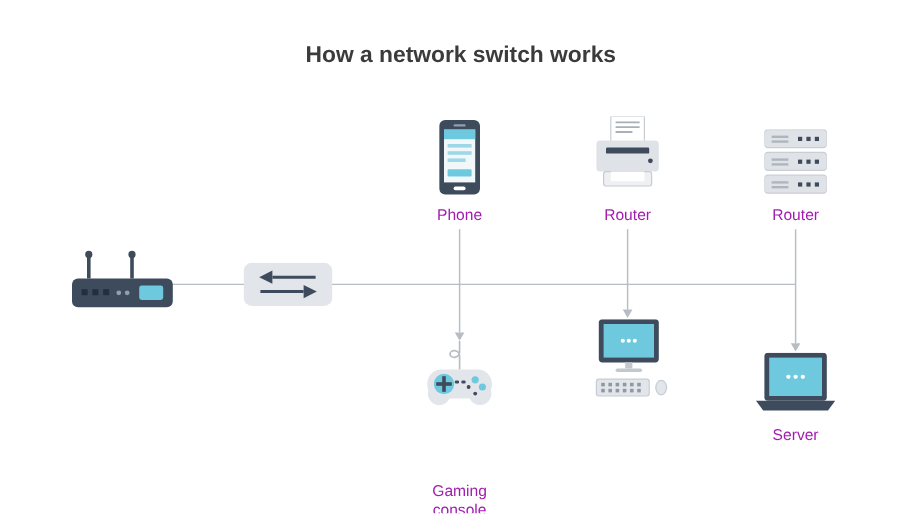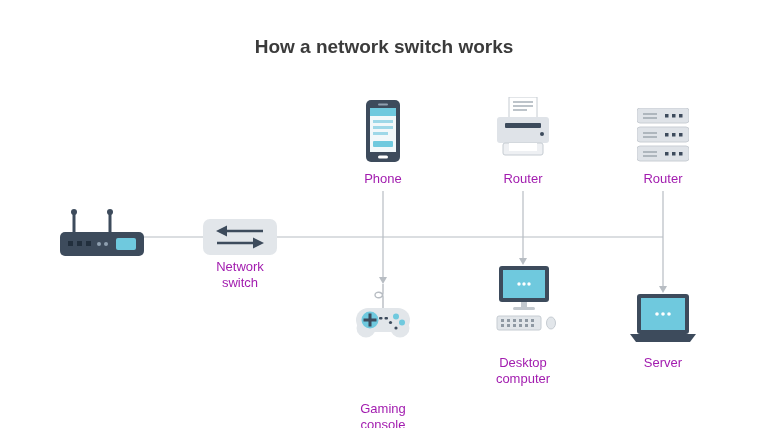--- a/index.html
+++ b/index.html
@@ -69,21 +69,20 @@
 
   <div class="icon" style="left:203px; top:219px;">
     <svg width="74" height="36" viewBox="0 0 74 36">
       <rect x="0" y="0" width="74" height="36" rx="7" fill="#e2e6ea"></rect>
       <line x1="24" y1="12" x2="60" y2="12" stroke="#3d4b5c" stroke-width="2.5"></line>
       <polygon points="13,12 24,6.5 24,17.5" fill="#3d4b5c"></polygon>
       <line x1="14" y1="24" x2="50" y2="24" stroke="#3d4b5c" stroke-width="2.5"></line>
       <polygon points="61,24 50,18.5 50,29.5" fill="#3d4b5c"></polygon>
     </svg>
   </div>
-  <div class="label" style="left:205px; top:259px; width:70px;">Network switch</div>
 
   <div class="icon" style="left:366px; top:100px;">
     <svg width="34" height="64" viewBox="0 0 34 64">
       <rect x="0" y="0" width="34" height="62" rx="5" fill="#3d4b5c"></rect>
       <rect x="12" y="3.5" width="10" height="2" rx="1" fill="#8fa0b0"></rect>
       <rect x="4" y="8" width="26" height="44" fill="#f2f8fa"></rect>
       <rect x="4" y="8" width="26" height="8" fill="#6fc9de"></rect>
       <rect x="7" y="20" width="20" height="3" fill="#9ed8e8"></rect>
       <rect x="7" y="26" width="20" height="3" fill="#9ed8e8"></rect>
       <rect x="7" y="32" width="15" height="3" fill="#9ed8e8"></rect>
@@ -177,21 +176,20 @@
         <rect x="12" y="58" width="3" height="3"></rect>
           <rect x="18" y="58" width="3" height="3"></rect>
         <rect x="24" y="58" width="3" height="3"></rect>
           <rect x="30" y="58" width="3" height="3"></rect>
         <rect x="36" y="58" width="3" height="3"></rect>
           <rect x="42" y="58" width="3" height="3"></rect>
       </g>
       <ellipse cx="62" cy="57" rx="4.5" ry="6" fill="#e2e6ea" stroke="#c6ccd2" stroke-width="1"></ellipse>
     </svg>
   </div>
-  <div class="label" style="left:483px; top:355px; width:80px;">Desktop computer</div>
 
   <div class="icon" style="left:628px; top:294px;">
     <svg width="70" height="52" viewBox="0 0 70 52">
       <rect x="9" y="0" width="52" height="40" rx="3" fill="#3d4b5c"></rect>
       <rect x="13" y="4" width="44" height="32" fill="#6fc9de"></rect>
       <circle cx="29" cy="20" r="1.8" fill="#ffffff"></circle>
       <circle cx="35" cy="20" r="1.8" fill="#ffffff"></circle>
       <circle cx="41" cy="20" r="1.8" fill="#ffffff"></circle>
       <polygon points="2,40 68,40 62,48 8,48" fill="#3d4b5c"></polygon>
     </svg>

